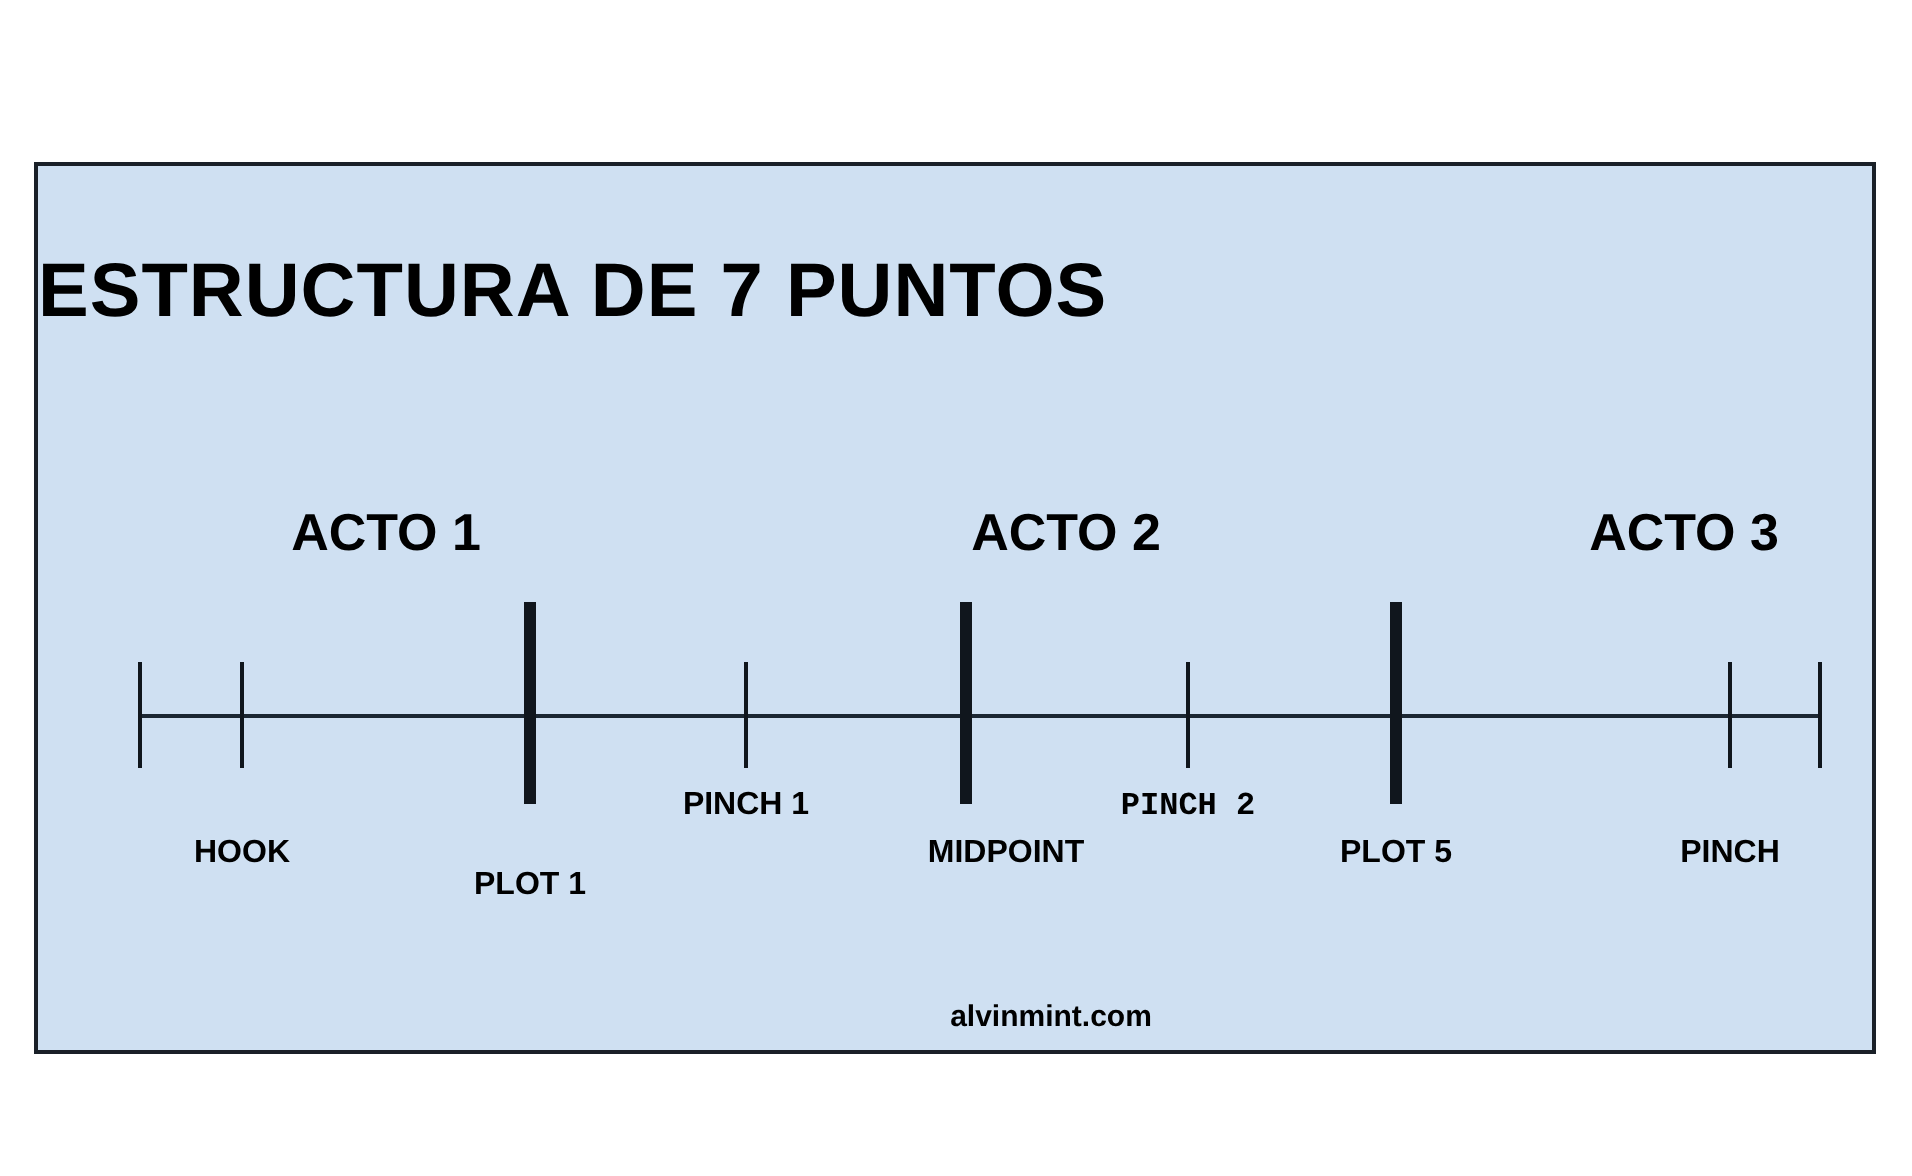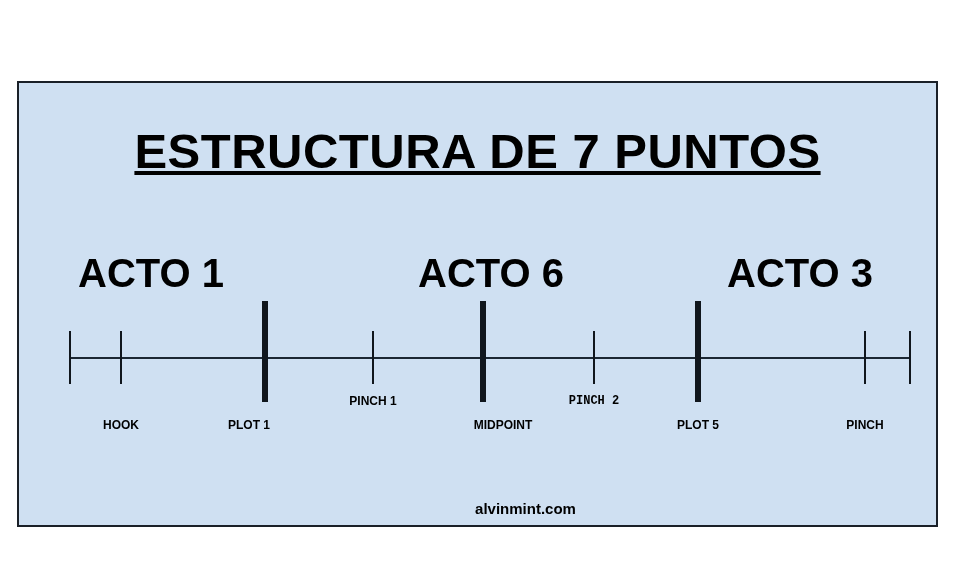--- a/index.html
+++ b/index.html
@@ -26,40 +26,40 @@
     border: 2px solid #1a2028;
     box-sizing: border-box;
   }
 
   
   #diagram-title {
     position: absolute;
     left: 0;
     top: 44px;
     width: 100%;
-    text-align: center;
-    font-size: 49px;
+    text-align: left;
+    font-size: 38px;
     font-weight: bold;
     letter-spacing: 0.5px;
     color: #000000;
     line-height: 1;
     white-space: nowrap;
-    text-decoration: underline;
   }
 
   
   .act-label {
     position: absolute;
     top: 170px;
-    font-size: 40px;
+    font-size: 26px;
     font-weight: bold;
     color: #000000;
     line-height: 1;
     white-space: nowrap;
     transform: translateX(-50%);
+    margin-left: 42px;
   }
 
   
   #timeline-axis {
     position: absolute;
     left: 51px;       
     top: 274px;       
     width: 840px;     
     height: 2px;
     background: #1b2733;
@@ -77,21 +77,21 @@
   }
   .tick.major {
     width: 6px;
     top: 218px;       
     height: 101px;    
   }
 
   
   .point-label {
     position: absolute;
-    font-size: 12px;
+    font-size: 16px;
     font-weight: bold;
     color: #000000;
     line-height: 1;
     white-space: nowrap;
     transform: translateX(-50%);
   }
   .point-label.row-low  { top: 336px; text-align: center; }   
   .point-label.row-high { top: 312px; }   
 
   
@@ -111,41 +111,41 @@
 </style>
 </head>
 <body>
 
 <div id="diagram-panel">
 
   <div id="diagram-title">ESTRUCTURA DE 7 PUNTOS</div>
 
   <div id="acts-row">
       <div class="act-label" style="left: 132px;">ACTO 1</div>
-      <div class="act-label" style="left: 472px;">ACTO 6</div>
+      <div class="act-label" style="left: 472px;">ACTO 2</div>
       <div class="act-label" style="left: 781px;">ACTO 3</div>
     </div>
 
   <div id="timeline-axis"></div>
 
   <div id="ticks-layer">
       <div class="tick minor" style="left: 51px;"></div>
       <div class="tick minor" style="left: 102px;"></div>
       <div class="tick major" style="left: 246px;"></div>
       <div class="tick minor" style="left: 354px;"></div>
       <div class="tick major" style="left: 464px;"></div>
       <div class="tick minor" style="left: 575px;"></div>
       <div class="tick major" style="left: 679px;"></div>
       <div class="tick minor" style="left: 846px;"></div>
       <div class="tick minor" style="left: 891px;"></div>
     </div>
 
   <div id="labels-layer">
       <div class="point-label row-low" style="left: 102px;">HOOK</div>
-      <div class="point-label row-low" style="left: 230px;">PLOT 1</div>
+      <div class="point-label row-low" style="left: 246px; margin-top: 16px;">PLOT 1</div>
       <div class="point-label row-high" style="left: 354px;">PINCH 1</div>
       <div class="point-label row-low" style="left: 484px;">MIDPOINT</div>
       <div class="point-label row-high" style="left: 575px; font-family: Liberation Mono, monospace;">PINCH 2</div>
       <div class="point-label row-low" style="left: 679px;">PLOT 5</div>
       <div class="point-label row-low" style="left: 846px;">PINCH</div>
     </div>
 
   <div id="footer-credit">alvinmint.com</div>
 
 </div>

